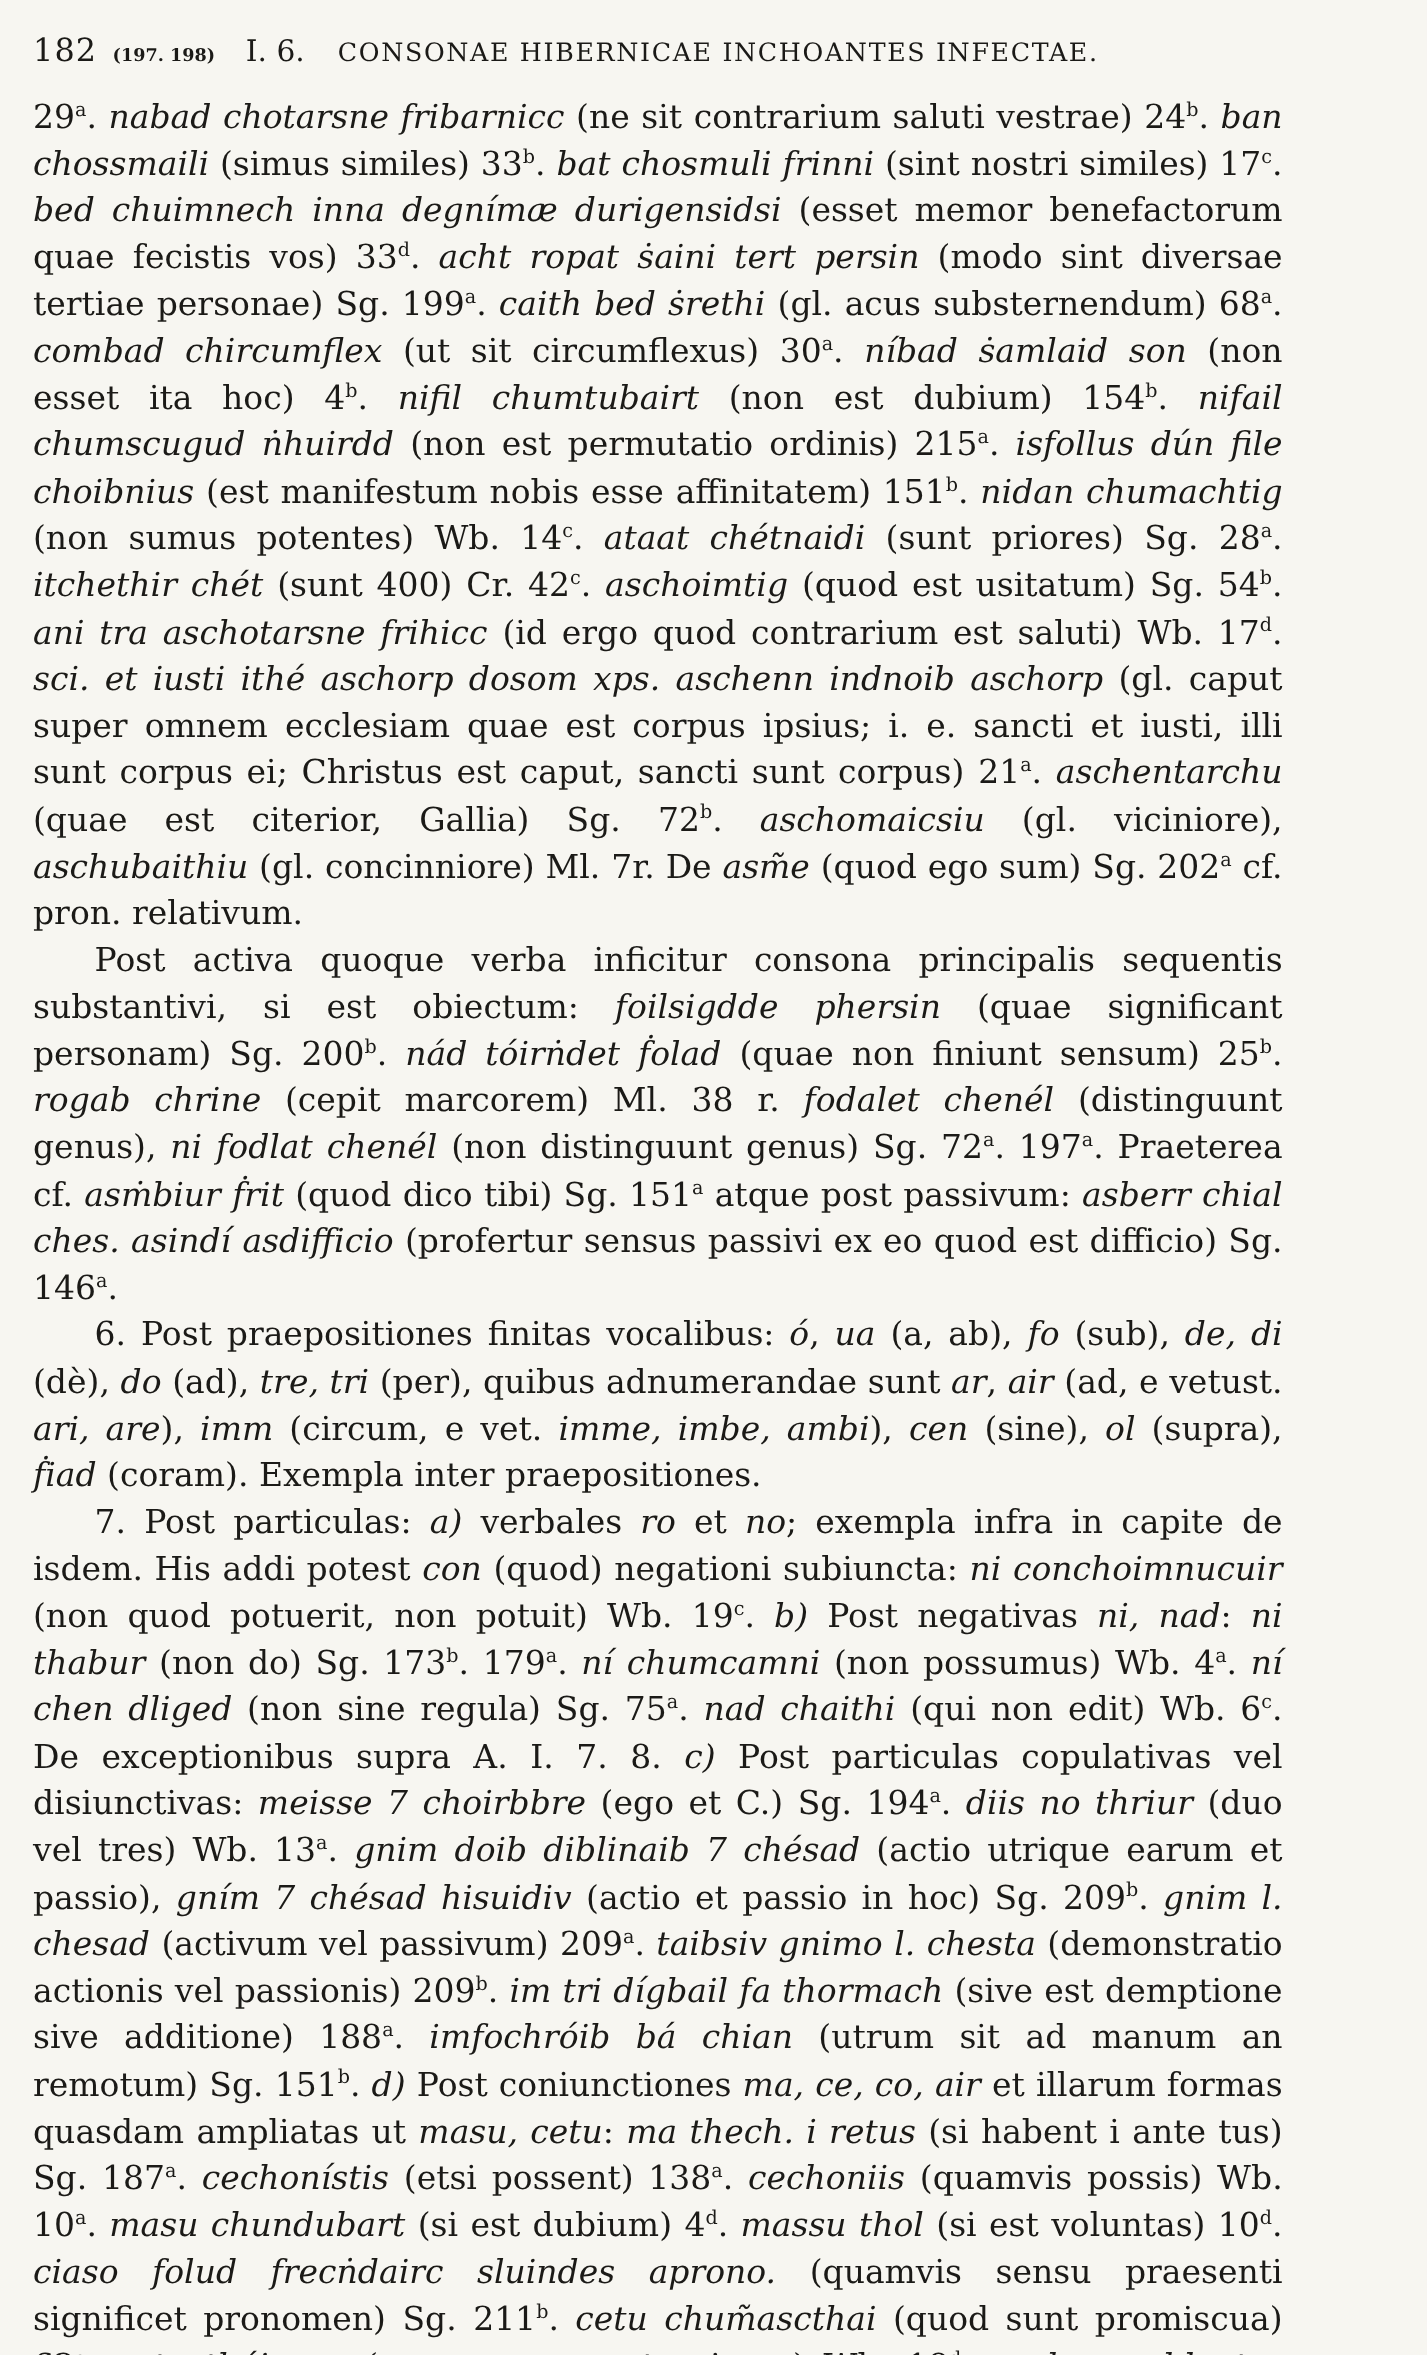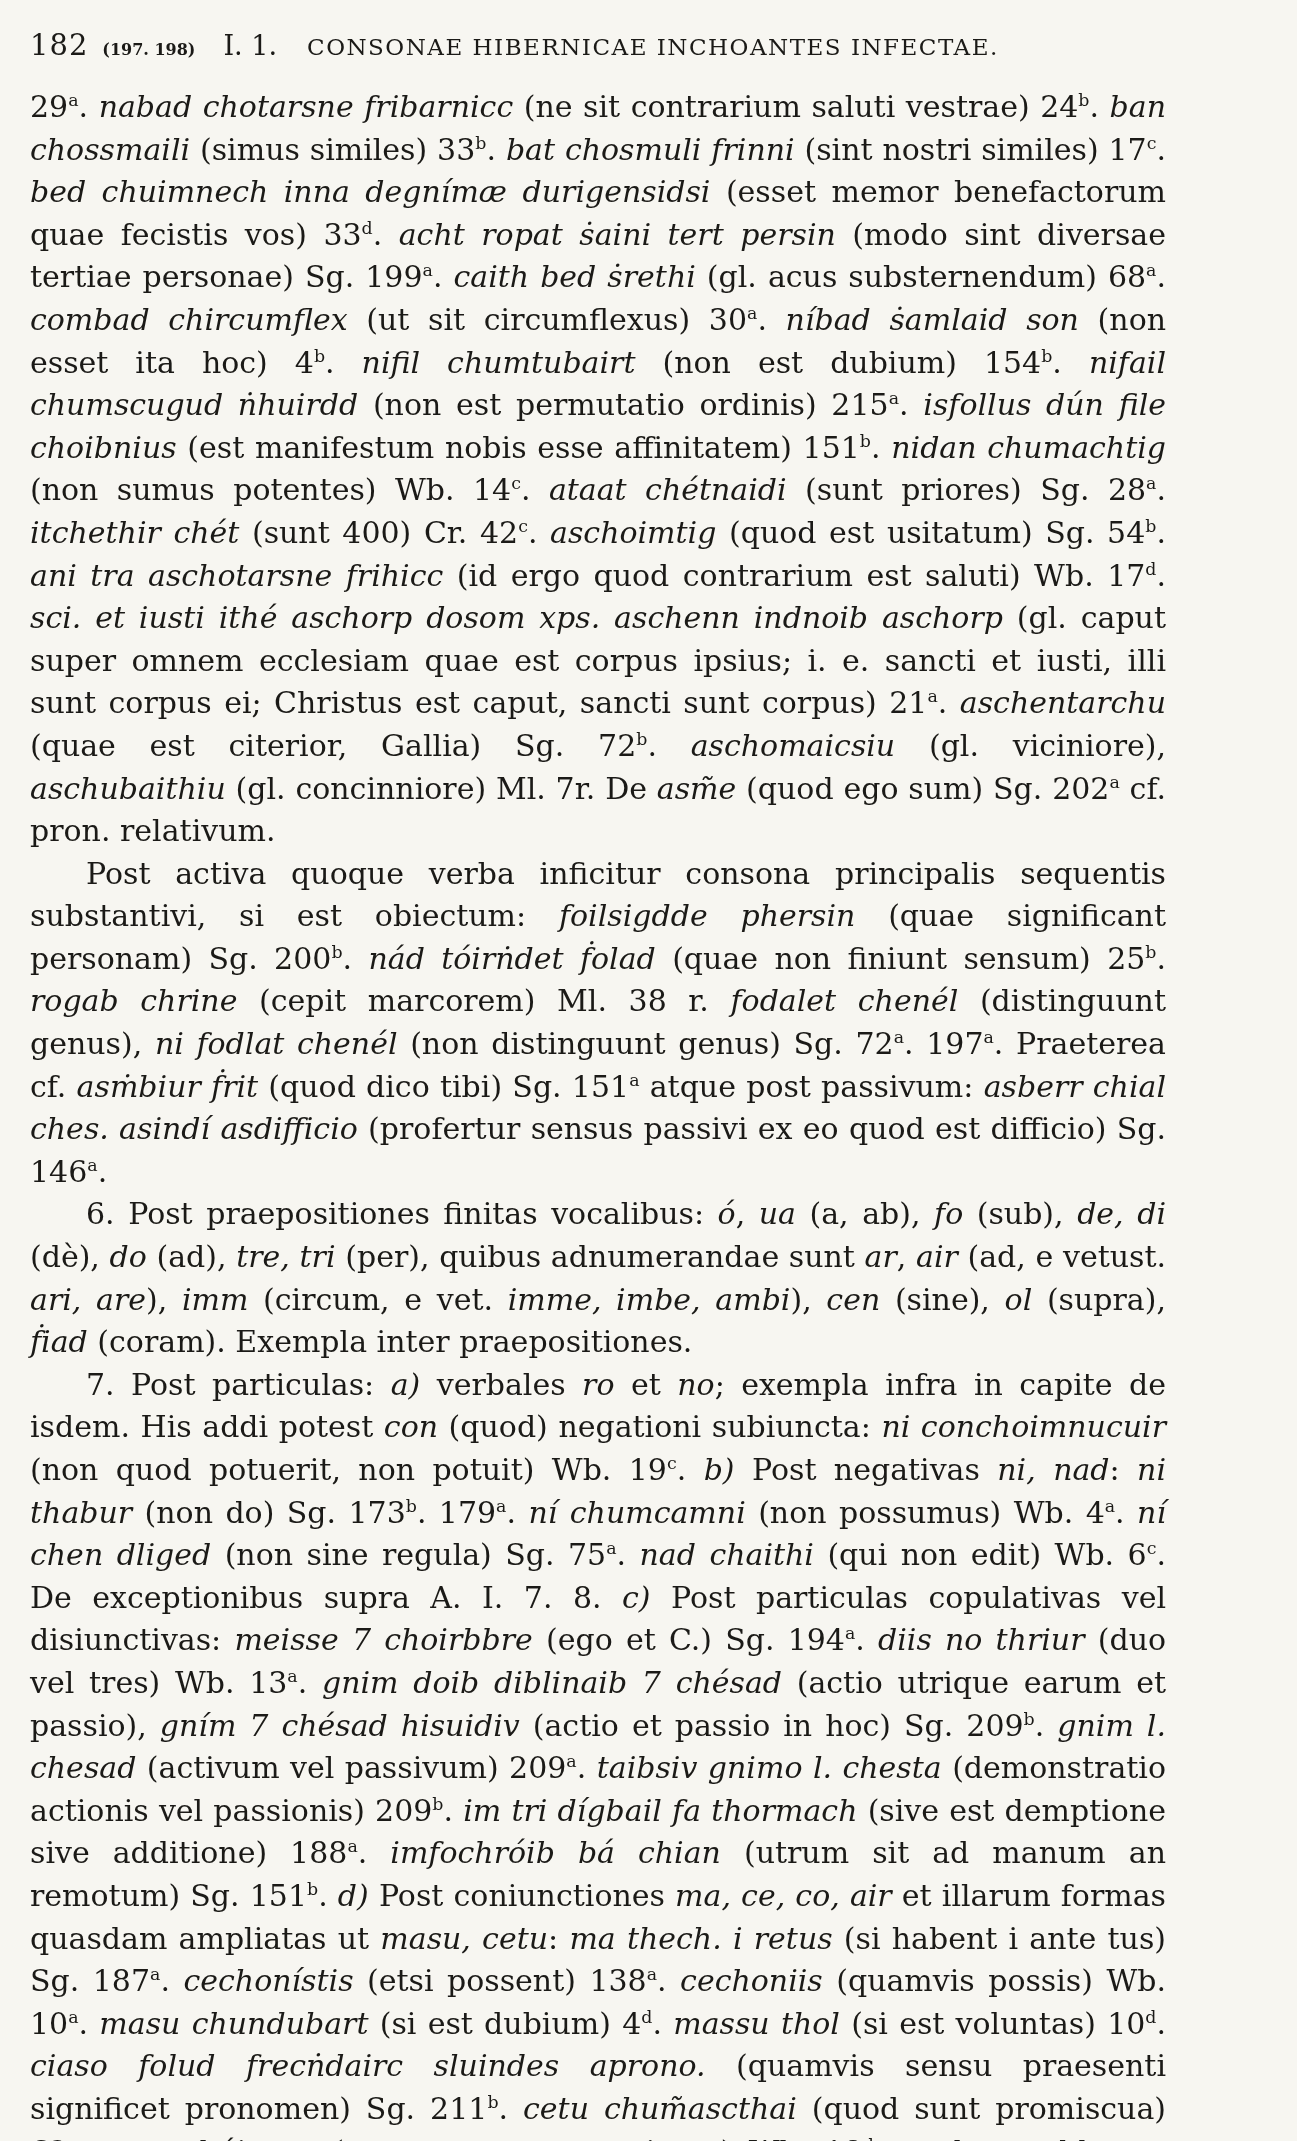--- a/index.html
+++ b/index.html
@@ -57,21 +57,21 @@
     vertical-align: super;
   }
 </style>
 </head>
 <body>
 
 <div class="page">
   <div class="page-header">
     <span class="page-number">182</span>
     <span class="folio-ref">(197. 198)</span>
-    <span class="section-number">I. 1.</span>
+    <span class="section-number">I. 6.</span>
     <span class="running-title">CONSONAE HIBERNICAE INCHOANTES INFECTAE.</span>
   </div>
   <div class="text-block">
       <p class="para">29<sup>a</sup>. <i>nabad chotarsne fribarnicc</i> (ne sit contrarium saluti vestrae) 24<sup>b</sup>. <i>ban chossmaili</i> (simus similes) 33<sup>b</sup>. <i>bat chosmuli frinni</i> (sint nostri similes) 17<sup>c</sup>. <i>bed chuimnech inna degnímæ durigensidsi</i> (esset memor benefactorum quae fecistis vos) 33<sup>d</sup>. <i>acht ropat ṡaini tert persin</i> (modo sint diversae tertiae personae) Sg. 199<sup>a</sup>. <i>caith bed ṡrethi</i> (gl. acus substernendum) 68<sup>a</sup>. <i>combad chircumflex</i> (ut sit circumflexus) 30<sup>a</sup>. <i>níbad ṡamlaid son</i> (non esset ita hoc) 4<sup>b</sup>. <i>nifil chumtubairt</i> (non est dubium) 154<sup>b</sup>. <i>nifail chumscugud ṅhuirdd</i> (non est permutatio ordinis) 215<sup>a</sup>. <i>isfollus dún file choibnius</i> (est manifestum nobis esse affinitatem) 151<sup>b</sup>. <i>nidan chumachtig</i> (non sumus potentes) Wb. 14<sup>c</sup>. <i>ataat chétnaidi</i> (sunt priores) Sg. 28<sup>a</sup>. <i>itchethir chét</i> (sunt 400) Cr. 42<sup>c</sup>. <i>aschoimtig</i> (quod est usitatum) Sg. 54<sup>b</sup>. <i>ani tra aschotarsne frihicc</i> (id ergo quod contrarium est saluti) Wb. 17<sup>d</sup>. <i>sci. et iusti ithé aschorp dosom xps. aschenn indnoib aschorp</i> (gl. caput super omnem ecclesiam quae est corpus ipsius; i. e. sancti et iusti, illi sunt corpus ei; Christus est caput, sancti sunt corpus) 21<sup>a</sup>. <i>aschentarchu</i> (quae est citerior, Gallia) Sg. 72<sup>b</sup>. <i>aschomaicsiu</i> (gl. viciniore), <i>aschubaithiu</i> (gl. concinniore) Ml. 7r. De <i>asm̃e</i> (quod ego sum) Sg. 202<sup>a</sup> cf. pron. relativum.</p>
       <p class="para indent">Post activa quoque verba inficitur consona principalis sequentis substantivi, si est obiectum: <i>foilsigdde phersin</i> (quae significant personam) Sg. 200<sup>b</sup>. <i>nád tóirṅdet ḟolad</i> (quae non finiunt sensum) 25<sup>b</sup>. <i>rogab chrine</i> (cepit marcorem) Ml. 38 r. <i>fodalet chenél</i> (distinguunt genus), <i>ni fodlat chenél</i> (non distinguunt genus) Sg. 72<sup>a</sup>. 197<sup>a</sup>. Praeterea cf. <i>asṁbiur ḟrit</i> (quod dico tibi) Sg. 151<sup>a</sup> atque post passivum: <i>asberr chial ches. asindí asdifficio</i> (profertur sensus passivi ex eo quod est difficio) Sg. 146<sup>a</sup>.</p>
       <p class="para indent">6. Post praepositiones finitas vocalibus: <i>ó</i>, <i>ua</i> (a, ab), <i>fo</i> (sub), <i>de, di</i> (dè), <i>do</i> (ad), <i>tre, tri</i> (per), quibus adnumerandae sunt <i>ar</i>, <i>air</i> (ad, e vetust. <i>ari, are</i>), <i>imm</i> (circum, e vet. <i>imme, imbe, ambi</i>), <i>cen</i> (sine), <i>ol</i> (supra), <i>ḟiad</i> (coram). Exempla inter praepositiones.</p>
       <p class="para indent">7. Post particulas: <i>a)</i> verbales <i>ro</i> et <i>no</i>; exempla infra in capite de isdem. His addi potest <i>con</i> (quod) negationi subiuncta: <i>ni conchoimnucuir</i> (non quod potuerit, non potuit) Wb. 19<sup>c</sup>. <i>b)</i> Post negativas <i>ni, nad</i>: <i>ni thabur</i> (non do) Sg. 173<sup>b</sup>. 179<sup>a</sup>. <i>ní chumcamni</i> (non possumus) Wb. 4<sup>a</sup>. <i>ní chen dliged</i> (non sine regula) Sg. 75<sup>a</sup>. <i>nad chaithi</i> (qui non edit) Wb. 6<sup>c</sup>. De exceptionibus supra A. I. 7. 8. <i>c)</i> Post particulas copulativas vel disiunctivas: <i>meisse 7 choirbbre</i> (ego et C.) Sg. 194<sup>a</sup>. <i>diis no thriur</i> (duo vel tres) Wb. 13<sup>a</sup>. <i>gnim doib diblinaib 7 chésad</i> (actio utrique earum et passio), <i>gním 7 chésad hisuidiv</i> (actio et passio in hoc) Sg. 209<sup>b</sup>. <i>gnim l. chesad</i> (activum vel passivum) 209<sup>a</sup>. <i>taibsiv gnimo l. chesta</i> (demonstratio actionis vel passionis) 209<sup>b</sup>. <i>im tri dígbail fa thormach</i> (sive est demptione sive additione) 188<sup>a</sup>. <i>imfochróib bá chian</i> (utrum sit ad manum an remotum) Sg. 151<sup>b</sup>. <i>d)</i> Post coniunctiones <i>ma, ce, co, air</i> et illarum formas quasdam ampliatas ut <i>masu, cetu</i>: <i>ma thech. i retus</i> (si habent i ante tus) Sg. 187<sup>a</sup>. <i>cechonístis</i> (etsi possent) 138<sup>a</sup>. <i>cechoniis</i> (quamvis possis) Wb. 10<sup>a</sup>. <i>masu chundubart</i> (si est dubium) 4<sup>d</sup>. <i>massu thol</i> (si est voluntas) 10<sup>d</sup>. <i>ciaso folud frecṅdairc sluindes aprono.</i> (quamvis sensu praesenti significet pronomen) Sg. 211<sup>b</sup>. <i>cetu chum̃ascthai</i> (quod sunt promiscua) 62<sup>a</sup>. <i>ceto thóisegu</i> (quamquam sunt priores) Wb. 18<sup>d</sup>. <i>cochonerchloatar</i> (gl. ut per multos gratiae agantur) 14<sup>c</sup>. <i>cochotabosadsi</i> (gl. ut vos comminueret) Ml. 18<sup>a</sup>. <i>aircheso in .us. conosna són</i> (nam quamvis in us desinat hoc) Sg. 206<sup>a</sup>.</p>
     </div>
 </div>
 

